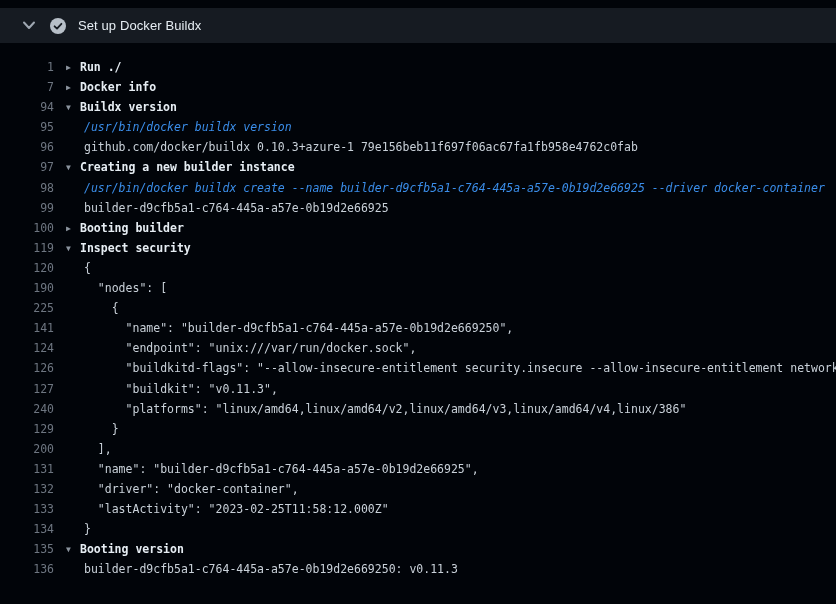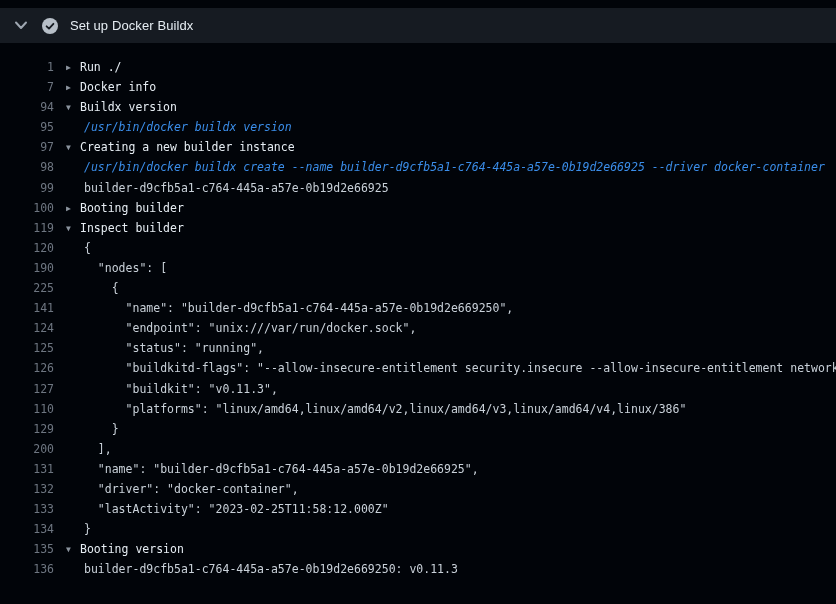--- a/index.html
+++ b/index.html
@@ -10,21 +10,21 @@
     font-family: "DejaVu Sans Mono", "Liberation Mono", monospace;
   }
 
   
   .step-header {
     margin-top: 8px;
     height: 35px;
     background: #161b22;
     display: flex;
     align-items: center;
-    padding-left: 14px;
+    padding-left: 22px;
     cursor: pointer;
   }
   .chevron { width: 14px; height: 10px; display: flex; align-items: center; }
   .status-circle { margin-left: 14px; width: 16px; height: 16px; }
   .step-title {
     margin-left: 12px;
     font-family: "Liberation Sans", "DejaVu Sans", sans-serif;
     font-size: 13px;
     font-weight: 500;
     color: #e6edf3;
@@ -48,21 +48,21 @@
     width: 54px;
     text-align: right;
     color: #6e7681;
     cursor: pointer;
   }
   .content {
     padding-left: 12px;
     white-space: pre;
     overflow: hidden;
   }
-  .row.group .content { color: #e6edf3; cursor: pointer; }
+  .row.group .content { color: #e6edf3; cursor: pointer; font-weight: bold; }
   .row.output .content { padding-left: 30px; color: #c9d1d9; }
   .row.command .content { padding-left: 30px; color: #3b8eea; font-style: italic; }
   .arrow {
     display: inline-block;
     width: 14px;
     font-size: 8px;
     color: #8b949e;
     vertical-align: 1px;
   }
 </style>
@@ -94,39 +94,43 @@
     <span class="content"><span class="arrow">▶</span><span>Docker info</span></span>
   </div>
     <div class="row group">
     <span class="num">94</span>
     <span class="content"><span class="arrow">▼</span><span>Buildx version</span></span>
   </div>
     <div class="row command">
     <span class="num">95</span>
     <span class="content">/usr/bin/docker buildx version</span>
   </div>
+    <div class="row output">
+    <span class="num">96</span>
+    <span class="content">github.com/docker/buildx 0.10.3+azure-1 79e156beb11f697f06ac67fa1fb958e4762c0fab</span>
+  </div>
     <div class="row group">
     <span class="num">97</span>
     <span class="content"><span class="arrow">▼</span><span>Creating a new builder instance</span></span>
   </div>
     <div class="row command">
     <span class="num">98</span>
     <span class="content">/usr/bin/docker buildx create --name builder-d9cfb5a1-c764-445a-a57e-0b19d2e66925 --driver docker-container</span>
   </div>
     <div class="row output">
     <span class="num">99</span>
     <span class="content">builder-d9cfb5a1-c764-445a-a57e-0b19d2e66925</span>
   </div>
     <div class="row group">
     <span class="num">100</span>
     <span class="content"><span class="arrow">▶</span><span>Booting builder</span></span>
   </div>
     <div class="row group">
     <span class="num">119</span>
-    <span class="content"><span class="arrow">▼</span><span>Inspect builder</span></span>
+    <span class="content"><span class="arrow">▼</span><span>Inspect security</span></span>
   </div>
     <div class="row output">
     <span class="num">120</span>
     <span class="content">{</span>
   </div>
     <div class="row output">
     <span class="num">190</span>
     <span class="content">  "nodes": [</span>
   </div>
     <div class="row output">
@@ -135,33 +139,29 @@
   </div>
     <div class="row output">
     <span class="num">141</span>
     <span class="content">      "name": "builder-d9cfb5a1-c764-445a-a57e-0b19d2e669250",</span>
   </div>
     <div class="row output">
     <span class="num">124</span>
     <span class="content">      "endpoint": "unix:///var/run/docker.sock",</span>
   </div>
     <div class="row output">
-    <span class="num">125</span>
-    <span class="content">      "status": "running",</span>
-  </div>
-    <div class="row output">
     <span class="num">126</span>
     <span class="content">      "buildkitd-flags": "--allow-insecure-entitlement security.insecure --allow-insecure-entitlement network.host",</span>
   </div>
     <div class="row output">
     <span class="num">127</span>
     <span class="content">      "buildkit": "v0.11.3",</span>
   </div>
     <div class="row output">
-    <span class="num">110</span>
+    <span class="num">240</span>
     <span class="content">      "platforms": "linux/amd64,linux/amd64/v2,linux/amd64/v3,linux/amd64/v4,linux/386"</span>
   </div>
     <div class="row output">
     <span class="num">129</span>
     <span class="content">    }</span>
   </div>
     <div class="row output">
     <span class="num">200</span>
     <span class="content">  ],</span>
   </div>

